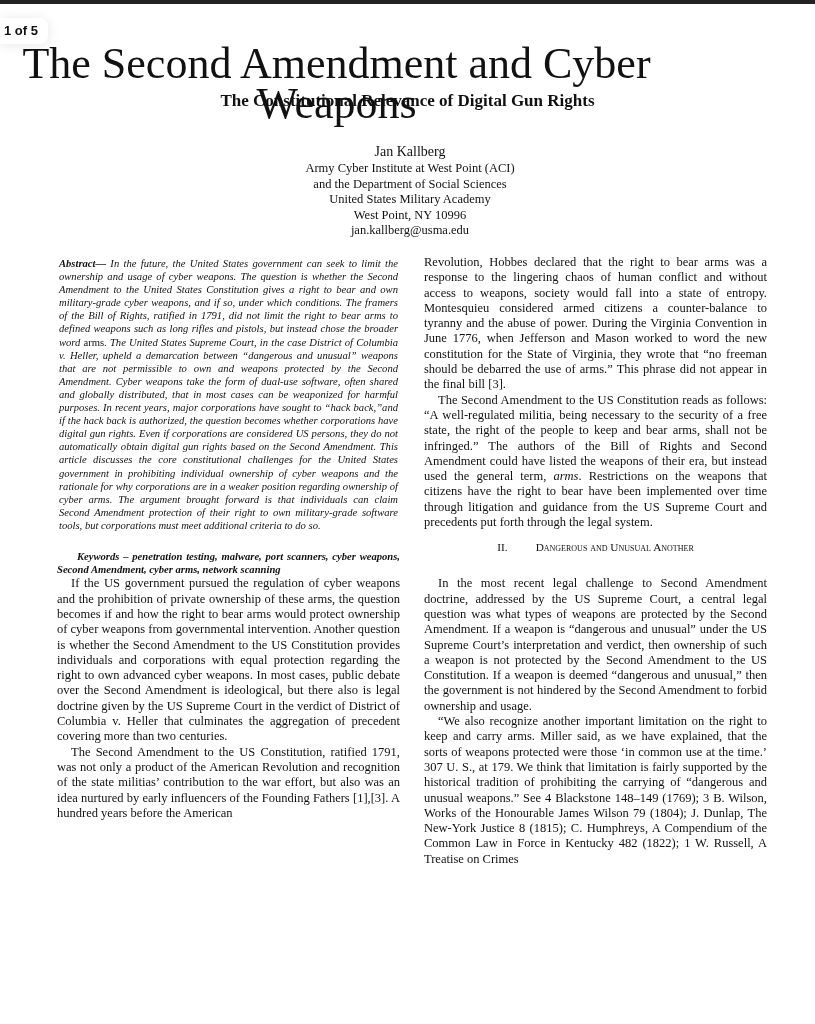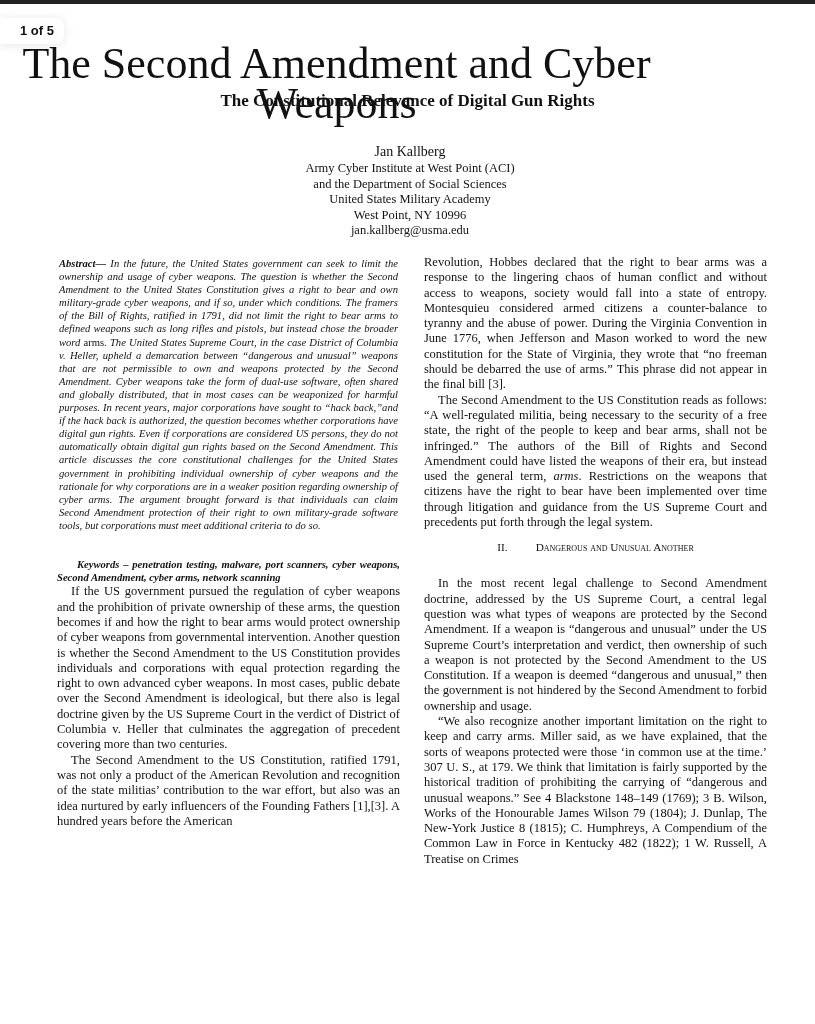--- a/index.html
+++ b/index.html
@@ -1,29 +1,29 @@
 <!DOCTYPE html>
 <html><head>
 <meta charset="utf-8">
 <style>
   html, body { margin:0; padding:0; }
   body { width:815px; height:1024px; background:#ffffff; position:relative; overflow:hidden; font-family:"Liberation Serif", serif; color:#111; }
   .topbar { position:absolute; left:0; top:0; width:815px; height:4px; background:#222; }
-  .page-badge { position:absolute; left:0; top:18px; height:26px; padding:0 10px 0 20px; background:#fff; border-radius:0 8px 8px 0; box-shadow:0 1px 12px rgba(0,0,0,0.10); font-family:"Liberation Sans", sans-serif; font-weight:bold; font-size:13px; line-height:26px; color:#111; }
+  .page-badge { position:absolute; left:0; top:18px; height:26px; padding:0 10px 0 4px; background:#fff; border-radius:0 8px 8px 0; box-shadow:0 1px 12px rgba(0,0,0,0.10); font-family:"Liberation Sans", sans-serif; font-weight:bold; font-size:13px; line-height:26px; color:#111; }
   .title { position:absolute; left:0; width:673px; top:44px; text-align:center; font-size:44px; line-height:40px; }
   .subtitle { position:absolute; left:0; width:815px; top:90px; text-align:center; font-size:17px; line-height:22px;font-weight:bold; }
   .author-block { position:absolute; left:0; width:820px; top:143px; text-align:center; font-size:12.5px; line-height:15.5px; }
   .author-block .name { font-size:14px; line-height:18px; }
   .col { position:absolute; top:255px; width:343px; font-size:12.5px; line-height:15.3px; text-align:justify; }
   .col-left { left:57px; }
   .col-right { left:424px; width:343px; }
   .abstract { font-style:italic; font-size:10.6px; line-height:13.1px; text-align:justify; margin:2px; }
   .abstract b { font-weight:bold; }
   .abstract .roman { font-style:normal; }
-  .keywords { font-style:italic; font-weight:bold; font-size:10.6px; line-height:13.2px; text-indent:20px; margin:26px 0 0 0; }
+  .keywords { font-style:italic; font-weight:bold; font-size:10.6px; line-height:13.2px; text-indent:20px; margin:18px 0 0 0; }
   .heading { text-align:center; font-size:11.3px; line-height:14px; margin:20px 0 8px 0; font-variant:small-caps; }
   .heading .num { margin-right:28px; font-variant:normal; }
   p.body { margin:0; text-indent:14px; }
   .col-right p.noindent { text-indent:0; }
   em { font-style:italic; }
   .quote { margin:16px 0 0 0; text-indent:14px; }
 </style>
 </head>
 <body>
 

